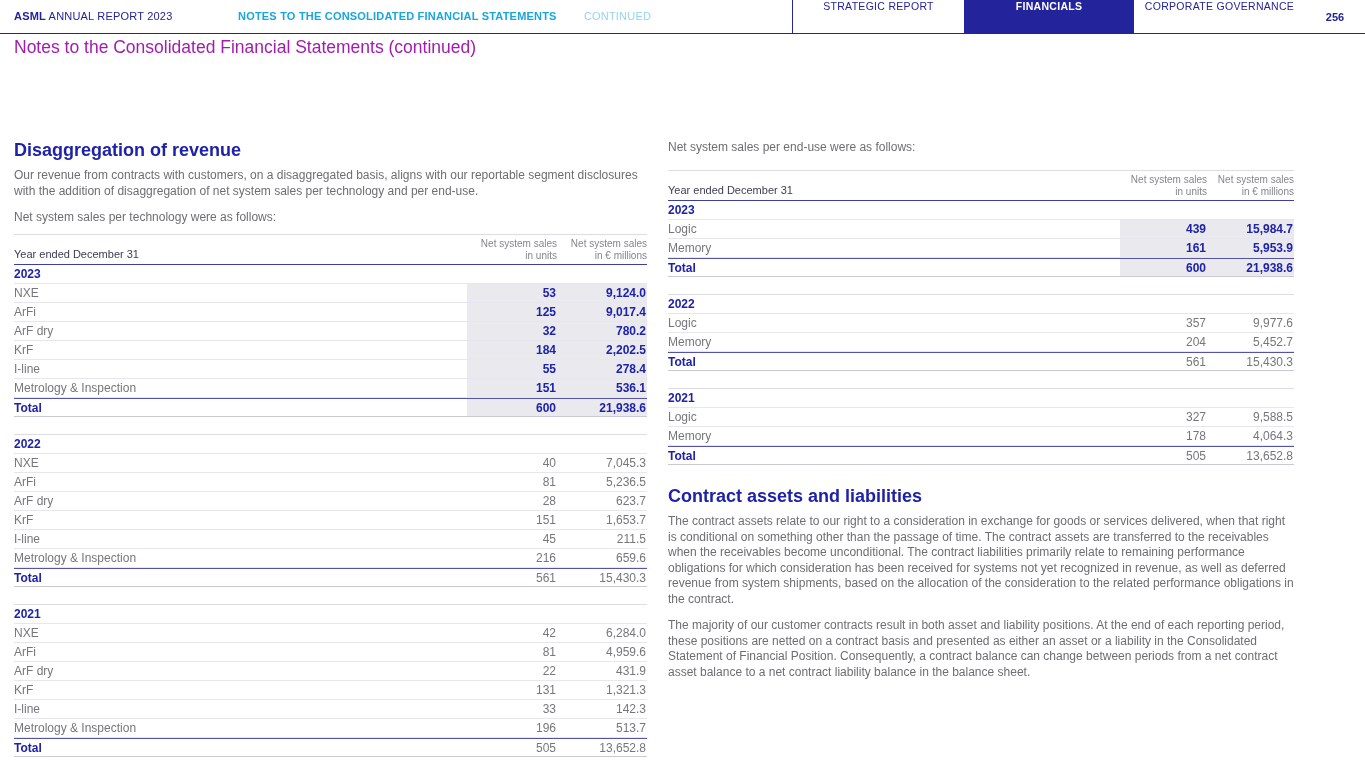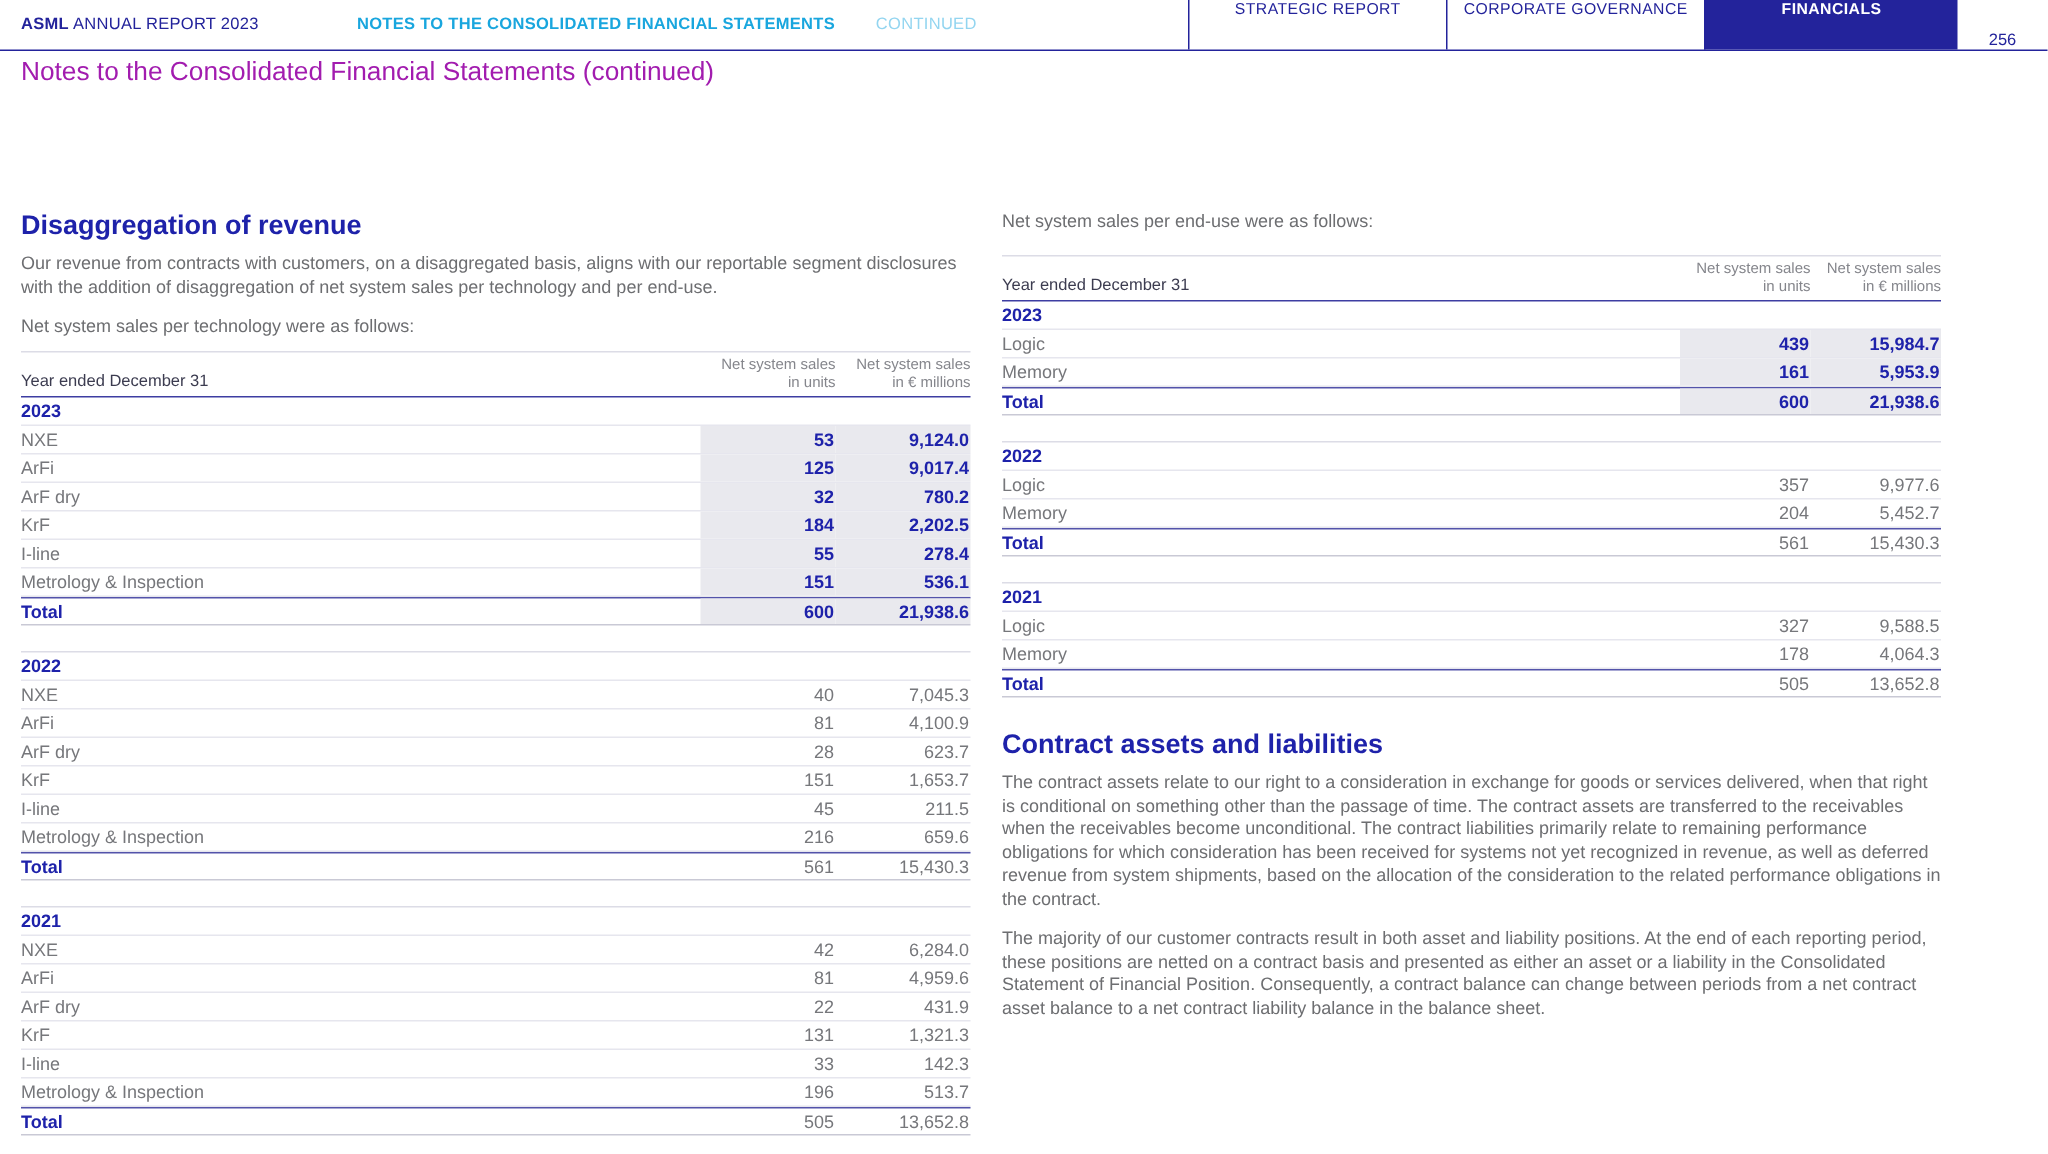--- a/index.html
+++ b/index.html
@@ -13,21 +13,21 @@
   
   .topbar { position: absolute; top: 0; left: 0; width: 1365px; height: 33px; background: #fff; }
   .topbar-line { position: absolute; top: 33px; left: 0; width: 1365px; height: 1px; background: #23239b; }
   .brand { position: absolute; left: 14px; top: 0; height: 33px; line-height: 33px; font-size: 11px; color: #23239b; letter-spacing: .2px; white-space: nowrap; }
   .brand .b { font-weight: 700; }
   .runhead { position: absolute; left: 238px; top: 0; height: 33px; line-height: 33px; font-size: 11px; font-weight: 700; color: #19a6de; letter-spacing: .2px; white-space: nowrap; }
   .runhead .cont { font-weight: 400; color: #93d5f0; margin-left: 24px; }
   .tabs { position: absolute; right: 0; top: 0; height: 33px; display: flex; }
   .tab { border-left: 1px solid #23239b; width: 172px; display: flex; align-items: flex-start; justify-content: center; font-size: 10.5px; color: #23239b; letter-spacing: .3px; cursor: pointer; }
   .tab.active { background: #23239b; color: #fff; font-weight: 700; width: 169px; }
-  .pagebox { width: 60px; display: flex; align-items: flex-end; justify-content: center; font-size: 11px; font-weight: 400; color: #23239b; }
+  .pagebox { width: 60px; display: flex; align-items: center; justify-content: center; font-size: 11px; font-weight: 700; color: #23239b; }
 
   
   .page-title { position: absolute; left: 14px; top: 37px; font-size: 17.5px; color: #a21caf; }
 
   
   .col-left  { position: absolute; left: 14px;  top: 140px; width: 633px; }
   .col-right { position: absolute; left: 668px; top: 140px; width: 626px; }
 
   .sec-h { font-size: 18px; font-weight: 700; color: #1e22aa; margin: 0 0 7px; }
   .sec-h.mt { margin-top: 21px; }
@@ -56,25 +56,25 @@
 </head>
 <body>
 
 <div class="topbar">
   <div class="brand"><span class="b">ASML</span><span> ANNUAL REPORT 2023</span></div>
   <div class="runhead"><span>NOTES TO THE CONSOLIDATED FINANCIAL STATEMENTS</span><span class="cont"> CONTINUED</span></div>
   <div class="tabs">
     <div class="tab">
         <span>STRATEGIC REPORT</span>
       </div>
+    <div class="tab active">
+        <span>FINANCIALS</span>
+      </div>
     <div class="tab">
         <span>CORPORATE GOVERNANCE</span>
-      </div>
-    <div class="tab active">
-        <span>FINANCIALS</span>
       </div>
     <div class="pagebox">
         <span>256</span>
       </div>
   </div>
 </div>
 <div class="topbar-line"></div>
 
 <div class="page-title">Notes to the Consolidated Financial Statements (continued)</div>
 
@@ -140,21 +140,21 @@
           <span class="cn"></span>
         </div>
       <div class="row">
           <span class="c0">NXE</span>
           <span class="cn">40</span>
           <span class="cn">7,045.3</span>
         </div>
       <div class="row">
           <span class="c0">ArFi</span>
           <span class="cn">81</span>
-          <span class="cn">4,100.9</span>
+          <span class="cn">5,236.5</span>
         </div>
       <div class="row">
           <span class="c0">ArF dry</span>
           <span class="cn">28</span>
           <span class="cn">623.7</span>
         </div>
       <div class="row">
           <span class="c0">KrF</span>
           <span class="cn">151</span>
           <span class="cn">1,653.7</span>

